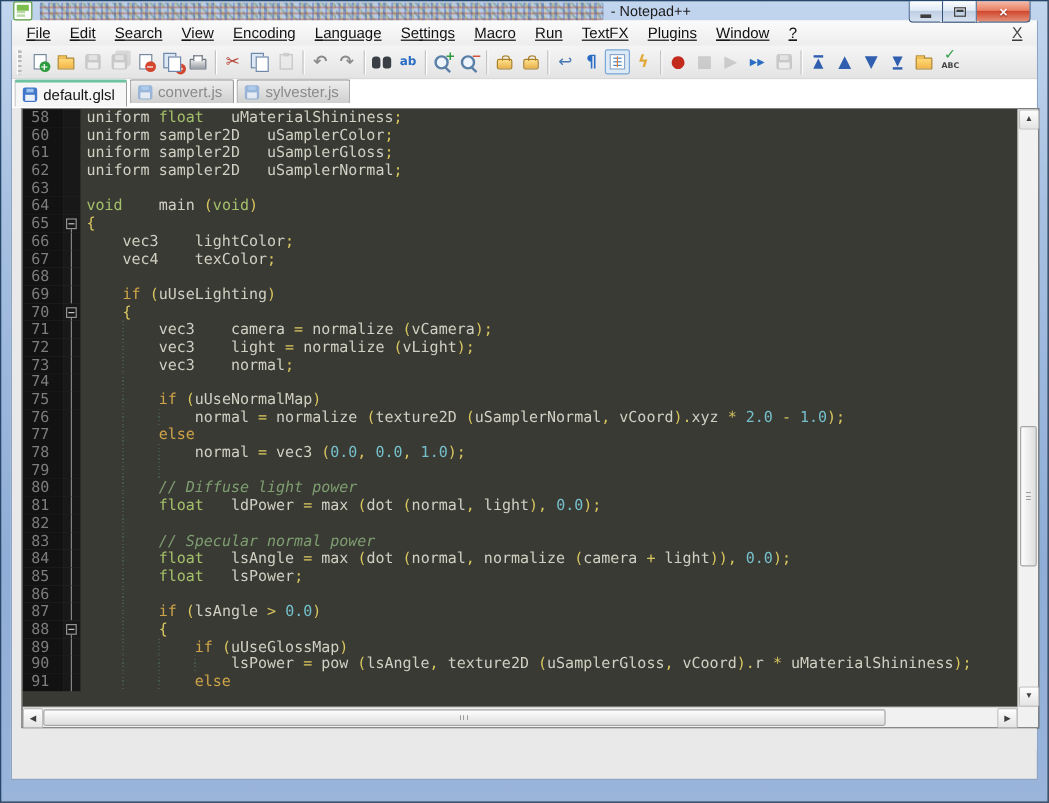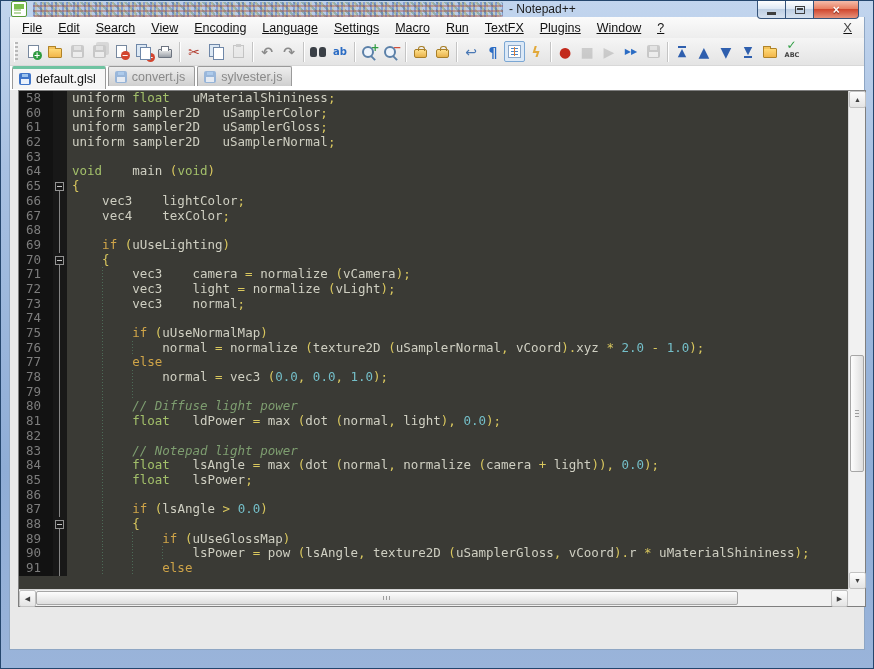--- a/index.html
+++ b/index.html
@@ -319,21 +319,21 @@
           <div class="cl"><span class="ln">73</span><span class="fold l"></span><span class="code"><i class="gd" style="left: 35px;"></i><span class="tk-d">        vec3    normal</span><span class="tk-o">;</span></span></div>
           <div class="cl"><span class="ln">74</span><span class="fold l"></span><span class="code"><i class="gd" style="left: 35px;"></i></span></div>
           <div class="cl"><span class="ln">75</span><span class="fold l"></span><span class="code"><i class="gd" style="left: 35px;"></i><span class="tk-d">        </span><span class="tk-i">if</span><span class="tk-d"> </span><span class="tk-o">(</span><span class="tk-d">uUseNormalMap</span><span class="tk-o">)</span></span></div>
           <div class="cl"><span class="ln">76</span><span class="fold l"></span><span class="code"><i class="gd" style="left: 35px;"></i><i class="gd" style="left: 65px;"></i><span class="tk-d">            normal </span><span class="tk-o">=</span><span class="tk-d"> normalize </span><span class="tk-o">(</span><span class="tk-d">texture2D </span><span class="tk-o">(</span><span class="tk-d">uSamplerNormal</span><span class="tk-o">,</span><span class="tk-d"> vCoord</span><span class="tk-o">).</span><span class="tk-d">xyz </span><span class="tk-o">*</span><span class="tk-d"> </span><span class="tk-n">2.0</span><span class="tk-d"> </span><span class="tk-o">-</span><span class="tk-d"> </span><span class="tk-n">1.0</span><span class="tk-o">);</span></span></div>
           <div class="cl"><span class="ln">77</span><span class="fold l"></span><span class="code"><i class="gd" style="left: 35px;"></i><span class="tk-d">        </span><span class="tk-i">else</span></span></div>
           <div class="cl"><span class="ln">78</span><span class="fold l"></span><span class="code"><i class="gd" style="left: 35px;"></i><i class="gd" style="left: 65px;"></i><span class="tk-d">            normal </span><span class="tk-o">=</span><span class="tk-d"> vec3 </span><span class="tk-o">(</span><span class="tk-n">0.0</span><span class="tk-o">,</span><span class="tk-d"> </span><span class="tk-n">0.0</span><span class="tk-o">,</span><span class="tk-d"> </span><span class="tk-n">1.0</span><span class="tk-o">);</span></span></div>
           <div class="cl"><span class="ln">79</span><span class="fold l"></span><span class="code"><i class="gd" style="left: 35px;"></i><i class="gd" style="left: 65px;"></i></span></div>
           <div class="cl"><span class="ln">80</span><span class="fold l"></span><span class="code"><i class="gd" style="left: 35px;"></i><span class="tk-d">        </span><span class="tk-c">// Diffuse light power</span></span></div>
           <div class="cl"><span class="ln">81</span><span class="fold l"></span><span class="code"><i class="gd" style="left: 35px;"></i><span class="tk-d">        </span><span class="tk-k">float</span><span class="tk-d">   ldPower </span><span class="tk-o">=</span><span class="tk-d"> max </span><span class="tk-o">(</span><span class="tk-d">dot </span><span class="tk-o">(</span><span class="tk-d">normal</span><span class="tk-o">,</span><span class="tk-d"> light</span><span class="tk-o">),</span><span class="tk-d"> </span><span class="tk-n">0.0</span><span class="tk-o">);</span></span></div>
           <div class="cl"><span class="ln">82</span><span class="fold l"></span><span class="code"><i class="gd" style="left: 35px;"></i></span></div>
-          <div class="cl"><span class="ln">83</span><span class="fold l"></span><span class="code"><i class="gd" style="left: 35px;"></i><span class="tk-d">        </span><span class="tk-c">// Notepad light power</span></span></div>
+          <div class="cl"><span class="ln">83</span><span class="fold l"></span><span class="code"><i class="gd" style="left: 35px;"></i><span class="tk-d">        </span><span class="tk-c">// Specular normal power</span></span></div>
           <div class="cl"><span class="ln">84</span><span class="fold l"></span><span class="code"><i class="gd" style="left: 35px;"></i><span class="tk-d">        </span><span class="tk-k">float</span><span class="tk-d">   lsAngle </span><span class="tk-o">=</span><span class="tk-d"> max </span><span class="tk-o">(</span><span class="tk-d">dot </span><span class="tk-o">(</span><span class="tk-d">normal</span><span class="tk-o">,</span><span class="tk-d"> normalize </span><span class="tk-o">(</span><span class="tk-d">camera </span><span class="tk-o">+</span><span class="tk-d"> light</span><span class="tk-o">)),</span><span class="tk-d"> </span><span class="tk-n">0.0</span><span class="tk-o">);</span></span></div>
           <div class="cl"><span class="ln">85</span><span class="fold l"></span><span class="code"><i class="gd" style="left: 35px;"></i><span class="tk-d">        </span><span class="tk-k">float</span><span class="tk-d">   lsPower</span><span class="tk-o">;</span></span></div>
           <div class="cl"><span class="ln">86</span><span class="fold l"></span><span class="code"><i class="gd" style="left: 35px;"></i></span></div>
           <div class="cl"><span class="ln">87</span><span class="fold l"></span><span class="code"><i class="gd" style="left: 35px;"></i><span class="tk-d">        </span><span class="tk-i">if</span><span class="tk-d"> </span><span class="tk-o">(</span><span class="tk-d">lsAngle </span><span class="tk-o">&gt;</span><span class="tk-d"> </span><span class="tk-n">0.0</span><span class="tk-o">)</span></span></div>
           <div class="cl"><span class="ln">88</span><span class="fold m"><i class="fbox"></i></span><span class="code"><i class="gd" style="left: 35px;"></i><span class="tk-d">        </span><span class="tk-o">{</span></span></div>
           <div class="cl"><span class="ln">89</span><span class="fold l"></span><span class="code"><i class="gd" style="left: 35px;"></i><i class="gd" style="left: 65px;"></i><span class="tk-d">            </span><span class="tk-i">if</span><span class="tk-d"> </span><span class="tk-o">(</span><span class="tk-d">uUseGlossMap</span><span class="tk-o">)</span></span></div>
           <div class="cl"><span class="ln">90</span><span class="fold l"></span><span class="code"><i class="gd" style="left: 35px;"></i><i class="gd" style="left: 65px;"></i><i class="gd" style="left: 95px;"></i><span class="tk-d">                lsPower </span><span class="tk-o">=</span><span class="tk-d"> pow </span><span class="tk-o">(</span><span class="tk-d">lsAngle</span><span class="tk-o">,</span><span class="tk-d"> texture2D </span><span class="tk-o">(</span><span class="tk-d">uSamplerGloss</span><span class="tk-o">,</span><span class="tk-d"> vCoord</span><span class="tk-o">).</span><span class="tk-d">r </span><span class="tk-o">*</span><span class="tk-d"> uMaterialShininess</span><span class="tk-o">);</span></span></div>
           <div class="cl"><span class="ln">91</span><span class="fold l"></span><span class="code"><i class="gd" style="left: 35px;"></i><i class="gd" style="left: 65px;"></i><span class="tk-d">            </span><span class="tk-i">else</span></span></div>
         </div>
       <div class="vscroll">

